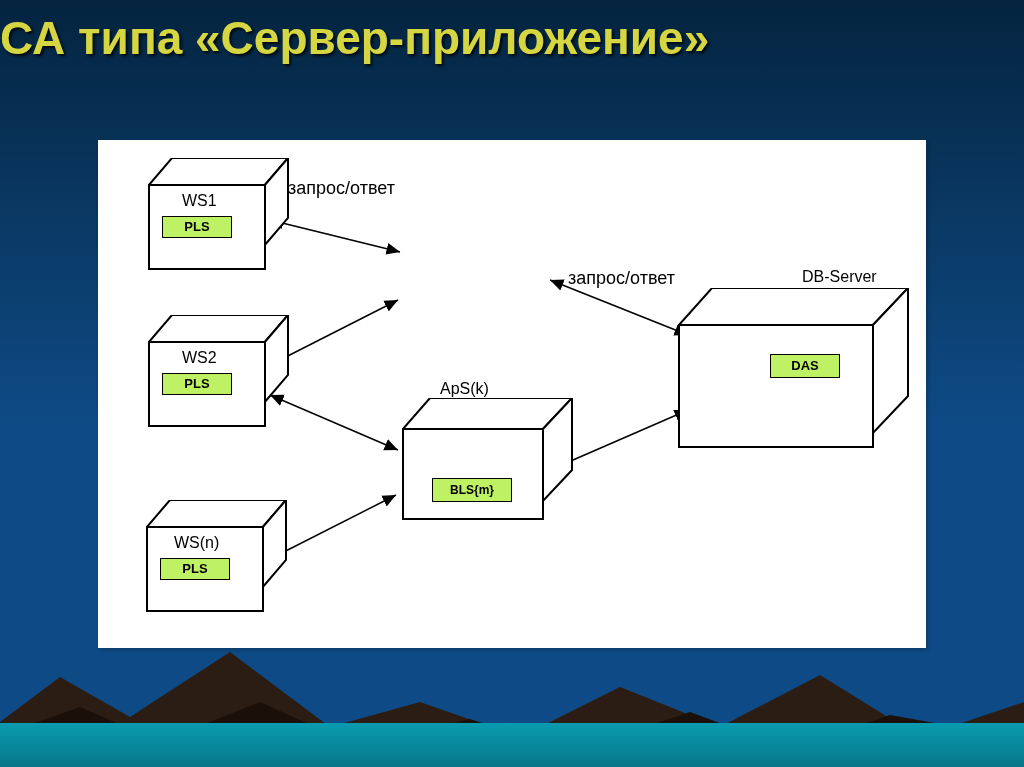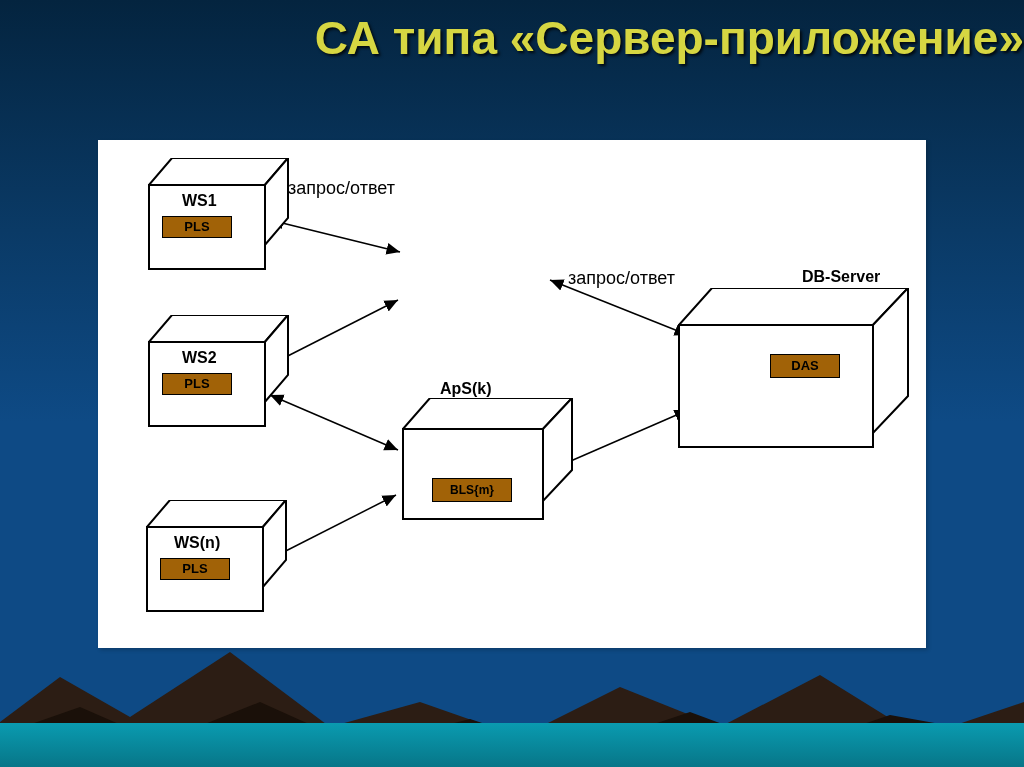--- a/index.html
+++ b/index.html
@@ -1,26 +1,26 @@
 <!DOCTYPE html>
 <html><head>
 <meta charset="utf-8">
 <style>
   html,body{margin:0;padding:0;width:1024px;height:767px;overflow:hidden;font-family:Arial,Helvetica,sans-serif}
   .stage{position:relative;width:1024px;height:767px;
     background:linear-gradient(to bottom,#04243f 0%,#0a3a66 30%,#0e4a85 55%,#0e4a85 100%)}
-  .title{position:absolute;left:0;right:0;top:14px;text-align:right;
+  .title{position:absolute;left:0;right:0;top:14px;text-align:left;
     font-size:46px;font-weight:bold;color:#d6d642;line-height:1.08;
     text-shadow:2px 2px 3px rgba(0,0,0,.8)}
   .panel{position:absolute;left:98px;top:140px;width:828px;height:508px;background:#fff;box-shadow:2px 2px 4px rgba(0,0,0,.2)}
   .cube{position:absolute}
   .cube .face{position:absolute;background:#fff;border:2px solid #000;box-sizing:border-box}
   .cube .front{z-index:3}
-  .cube .label{position:absolute;font-size:16px;font-weight:bold;z-index:4}
-  .cube .box{position:absolute;border:1.5px solid #000;font-size:13px;font-weight:bold;text-align:center;z-index:4;background:#a16207}
+  .cube .label{position:absolute;font-size:16px;font-weight:normal;z-index:4}
+  .cube .box{position:absolute;border:1.5px solid #000;font-size:13px;font-weight:bold;text-align:center;z-index:4;background:#bef264}
   .small{font-size:12px!important}
   .anno{position:absolute;font-size:18px;color:#000}
   
   .top{z-index:1}
   .side{z-index:2}
   
   .mountains{position:absolute;left:0;right:0;bottom:0;height:160px;z-index:0}
   .teal{position:absolute;left:0;right:0;bottom:0;height:44px;
     background:linear-gradient(to bottom,#0a9bb0 0%,#077688 100%)}
 </style>

